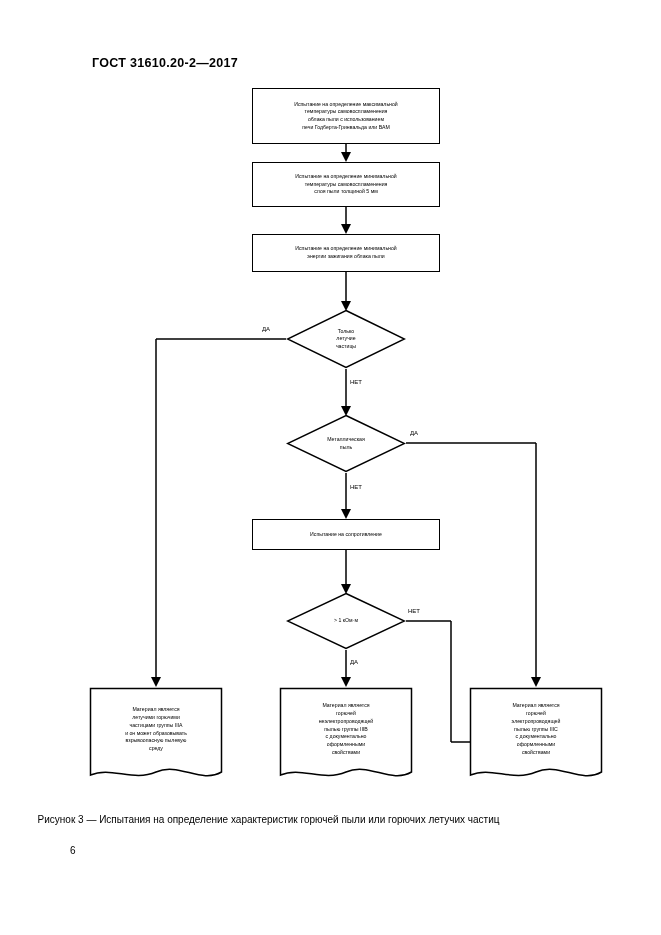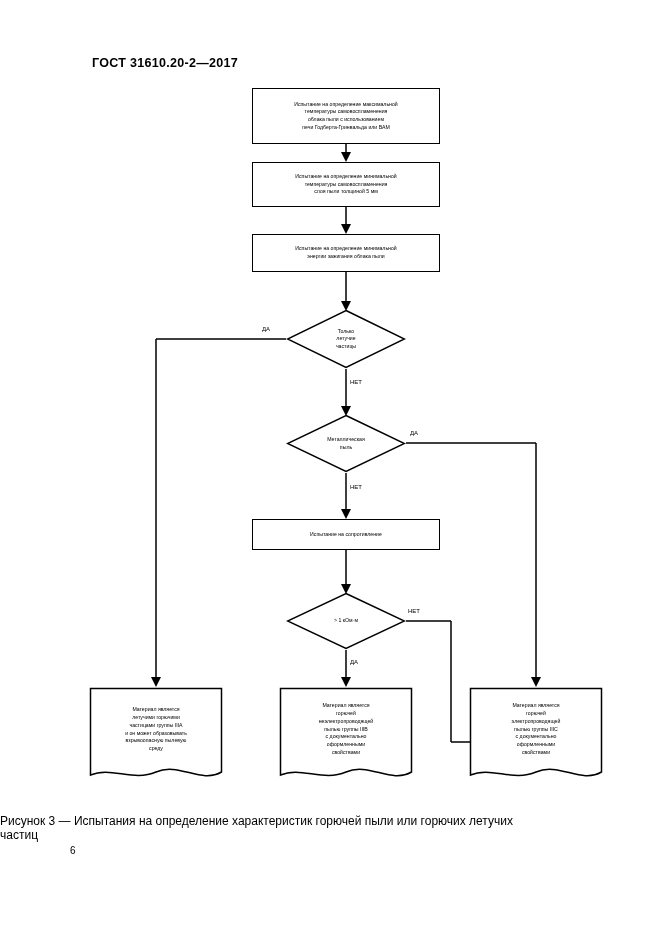--- a/index.html
+++ b/index.html
@@ -32,22 +32,22 @@
     left: 70px;
     top: 845px;
     font-size: 10px;
     color: #000;
   }
   .caption {
     position: absolute;
     left: 0;
     top: 814px;
     width: 537px;
-    text-align: left;
-    font-size: 12px;
+    text-align: center;
+    font-size: 10px;
     color: #000;
   }
   
   .flow {
     position: absolute;
     left: 0;
     top: 0;
     width: 661px;
     height: 810px;
   }

